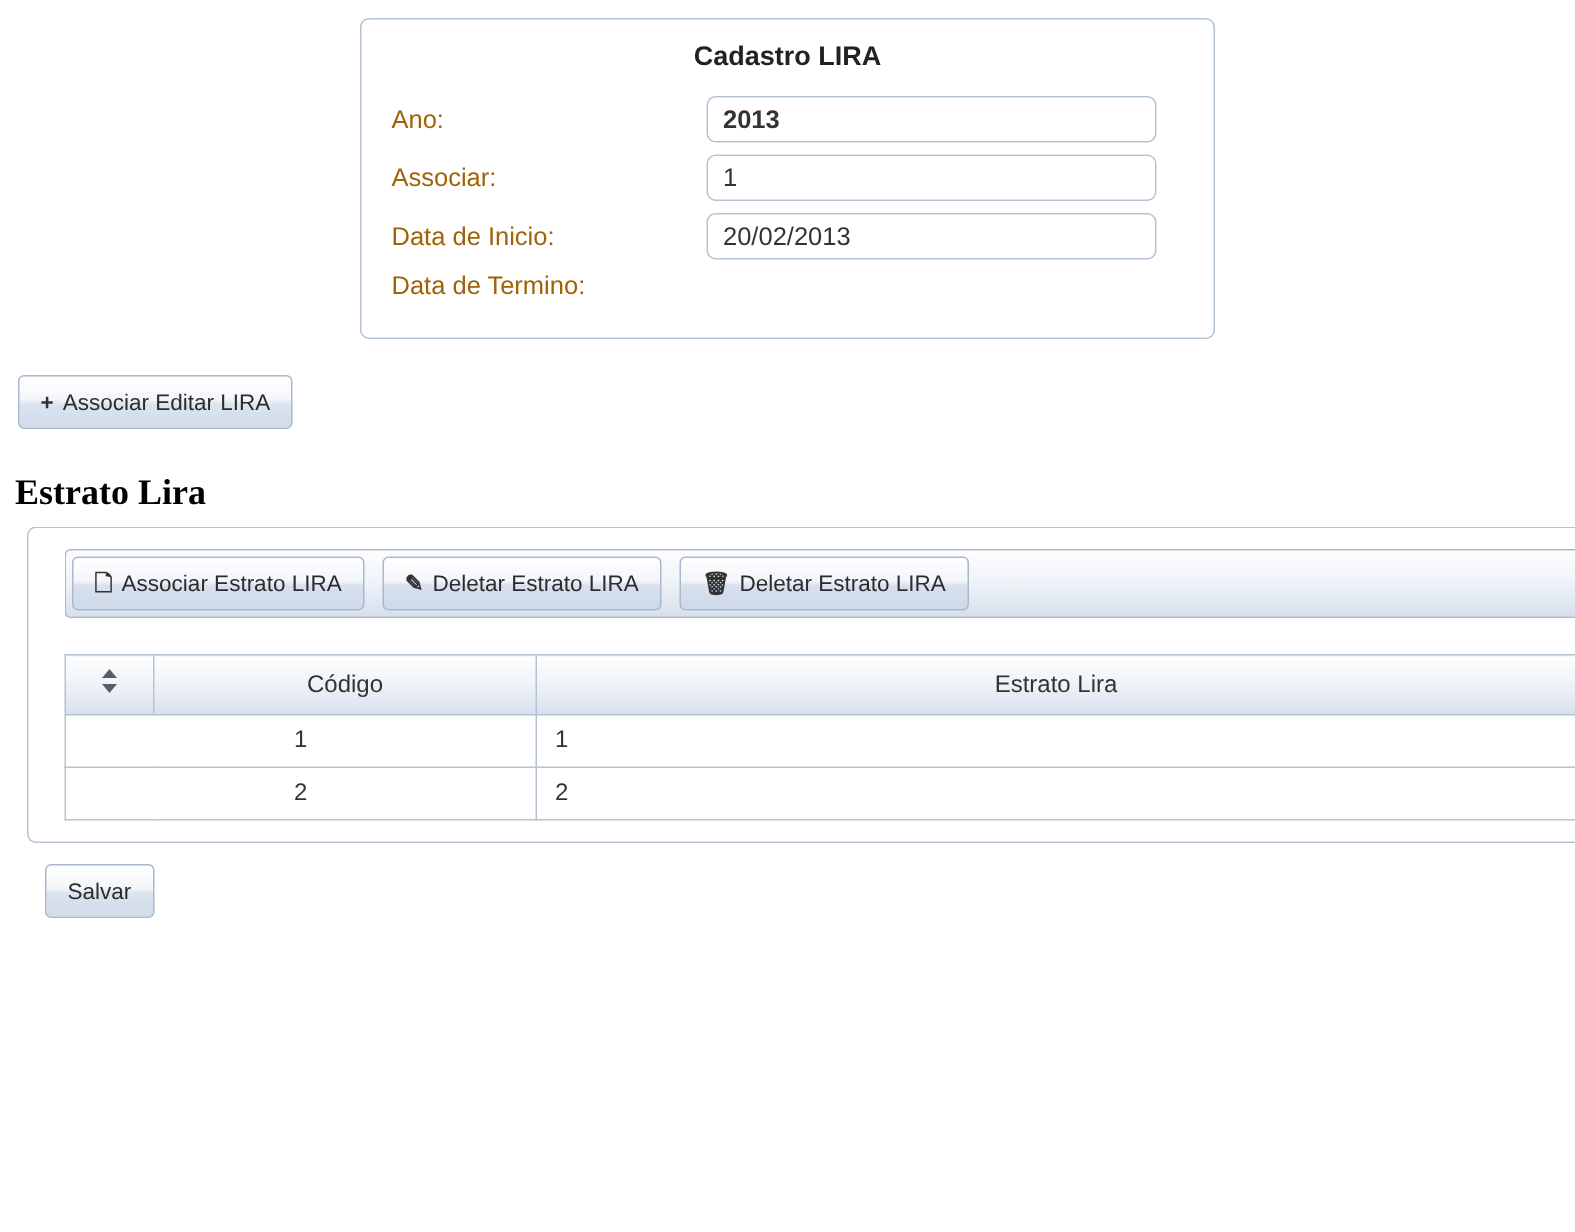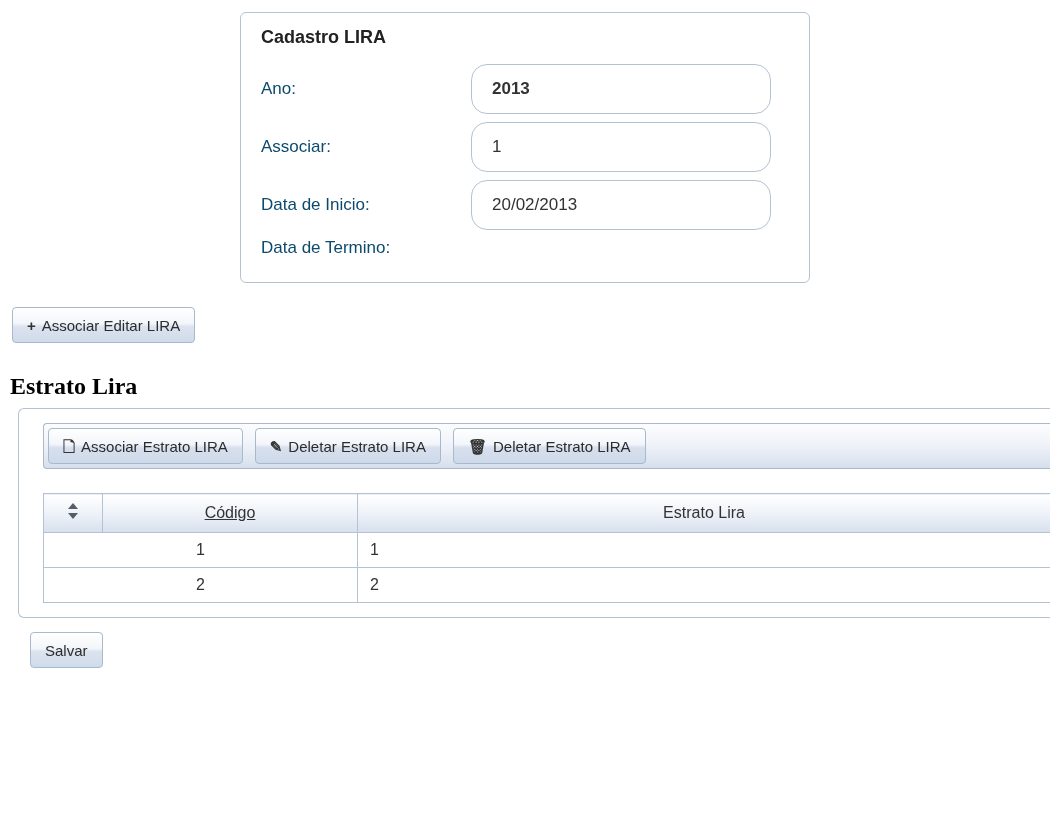--- a/index.html
+++ b/index.html
@@ -24,41 +24,42 @@
     border: 1px solid #b3c3d4;
     border-radius: 6px;
     padding: 14px 20px 16px 20px;
     box-sizing: border-box;
   }
 
   .panel-title {
     font-weight: bold;
     font-size: 18px;
     color: #222222;
+    text-align: center;
     margin: 0 0 16px 0;
   }
 
   .form-row {
     display: flex;
     align-items: center;
     margin: 8px 0;
   }
 
   .form-label {
     width: 210px;
     font-size: 17px;
-    color: #0c4a6e;
+    color: #a16207;
   }
 
   .form-input {
     width: 300px;
-    height: 50px;
-    border: 1px solid #b3c3d4;
-    border-radius: 16px;
-    padding: 4px 20px;
+    height: 31px;
+    border: 1px solid #b3c3d4;
+    border-radius: 6px;
+    padding: 4px 10px;
     font-size: 17px;
     color: #333333;
     box-sizing: border-box;
     background: #ffffff;
     outline: none;
   }
   .form-input.bold {
     font-weight: bold;
   }
 
@@ -157,21 +158,20 @@
     border-right: none;
   }
 
   .sort-col {
     width: 34px;
     text-align: center !important;
   }
 
   .codigo-col {
     width: 230px;
-    text-decoration: underline;
   }
 
   .sort-icon {
     position: relative;
     display: inline-block;
     width: 10px;
     height: 18px;
   }
   .sort-icon::before,
   .sort-icon::after {

